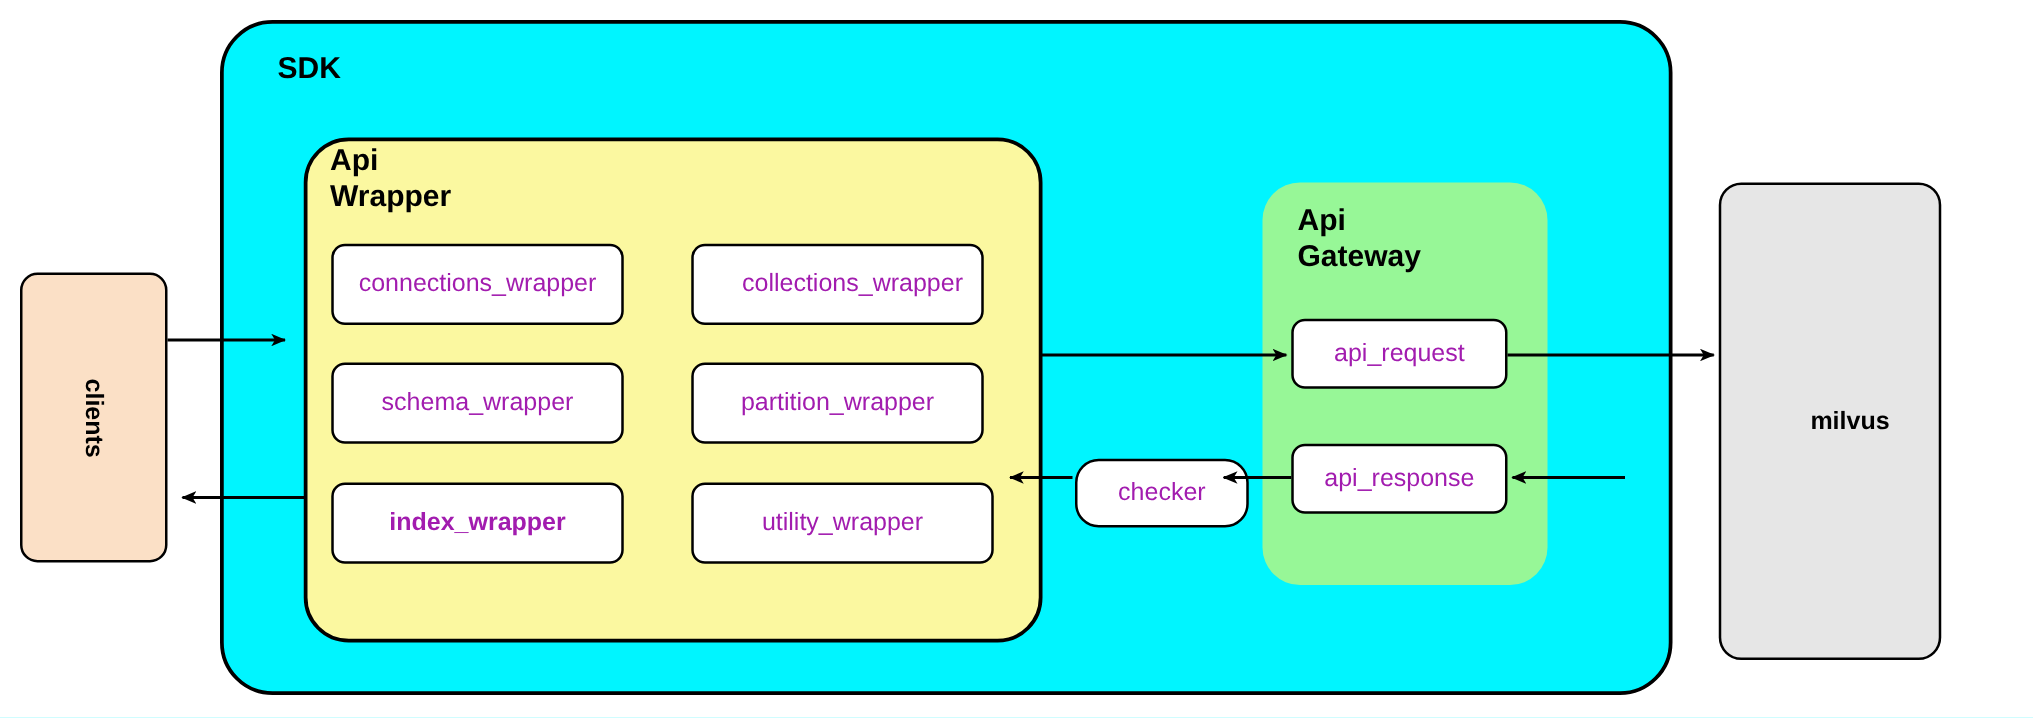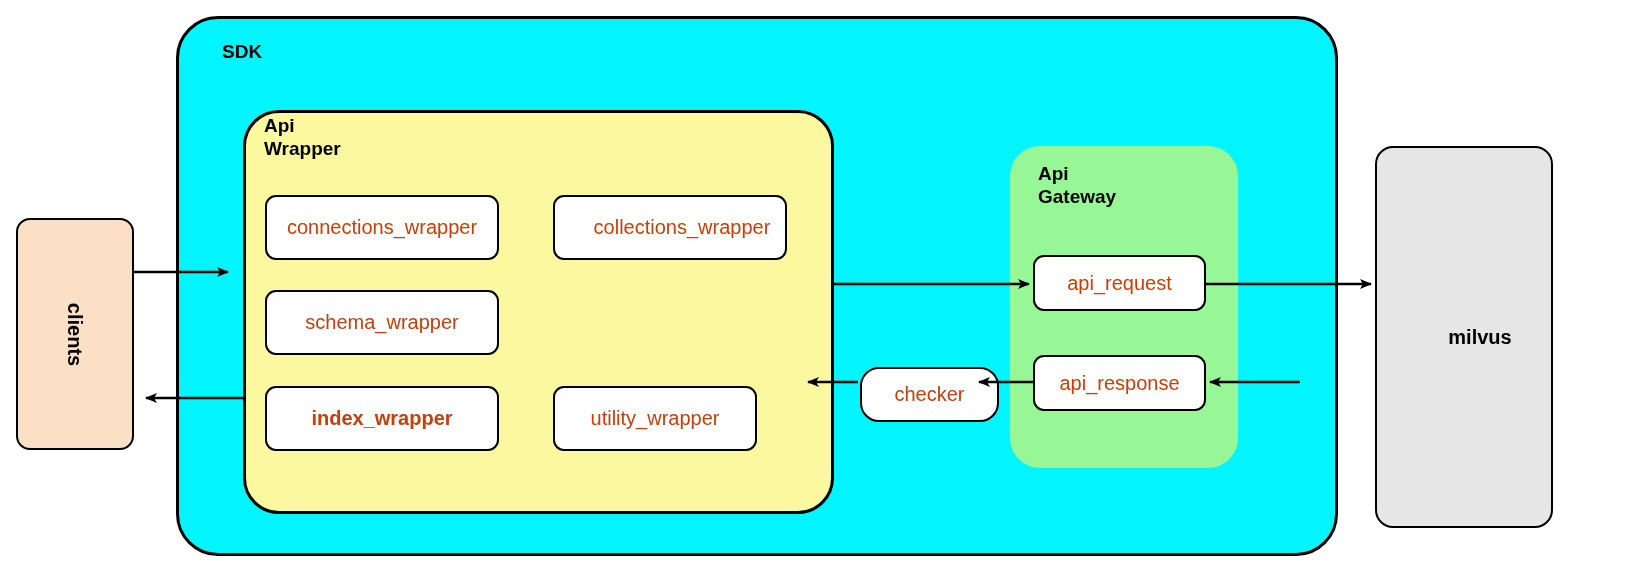--- a/index.html
+++ b/index.html
@@ -69,50 +69,50 @@
     height: 382px;
     background: #e6e6e6;
     border: 2px solid #000000;
     border-radius: 18px;
   }
 
   
   .group-label {
     position: absolute;
     font-weight: bold;
-    font-size: 19px;
+    font-size: 24px;
     color: #000000;
     line-height: 1.22;
     white-space: pre-line;
   }
   .lbl-sdk      { left: 222px; top: 40px; }
   .lbl-wrapper  { left: 264px; top: 114px; }
   .lbl-gateway  { left: 1038px; top: 162px; }
 
   
   .node {
     position: absolute;
     box-sizing: border-box;
     background: #ffffff;
     border: 2px solid #000000;
     border-radius: 11px;
     display: flex;
     align-items: center;
     justify-content: center;
     font-size: 20px;
-    color: #c2410c;
+    color: #a21caf;
     text-align: center;
   }
 
   .n-connections { left: 265px; top: 195px; width: 234px; height: 65px; }
   .n-schema      { left: 265px; top: 290px; width: 234px; height: 65px; text-align: center; }
   .n-index       { left: 265px; top: 386px; width: 234px; height: 65px; font-weight: bold; }
   .n-collections { left: 553px; top: 195px; width: 234px; height: 65px; padding-left: 24px; }
   .n-partition   { left: 553px; top: 290px; width: 234px; height: 65px; }
-  .n-utility     { left: 553px; top: 386px; width: 204px; height: 65px; text-align: right; }
+  .n-utility     { left: 553px; top: 386px; width: 242px; height: 65px; text-align: right; }
 
   .n-apirequest  { left: 1033px; top: 255px; width: 173px; height: 56px; }
   .n-apiresponse { left: 1033px; top: 355px; width: 173px; height: 56px; }
 
   .n-checker     { left: 860px; top: 367px; width: 139px; height: 55px; border-radius: 19px; }
 
   
   .box-label {
     position: absolute;
     font-weight: bold;
@@ -164,20 +164,21 @@
 
   <div class="group-label lbl-sdk">SDK</div>
   <div class="group-label lbl-wrapper">Api
 Wrapper</div>
   <div class="group-label lbl-gateway">Api
 Gateway</div>
 
   <div class="node n-connections">connections_wrapper</div>
   <div class="node n-collections">collections_wrapper</div>
   <div class="node n-schema">schema_wrapper</div>
+  <div class="node n-partition">partition_wrapper</div>
   <div class="node n-index">index_wrapper</div>
   <div class="node n-utility">utility_wrapper</div>
 
   <div class="node n-apirequest">api_request</div>
   <div class="node n-apiresponse">api_response</div>
 
   <div class="node n-checker">checker</div>
 
   <svg class="arrow-layer" viewBox="0 0 1634 574" xmlns="http://www.w3.org/2000/svg">
     <defs>

